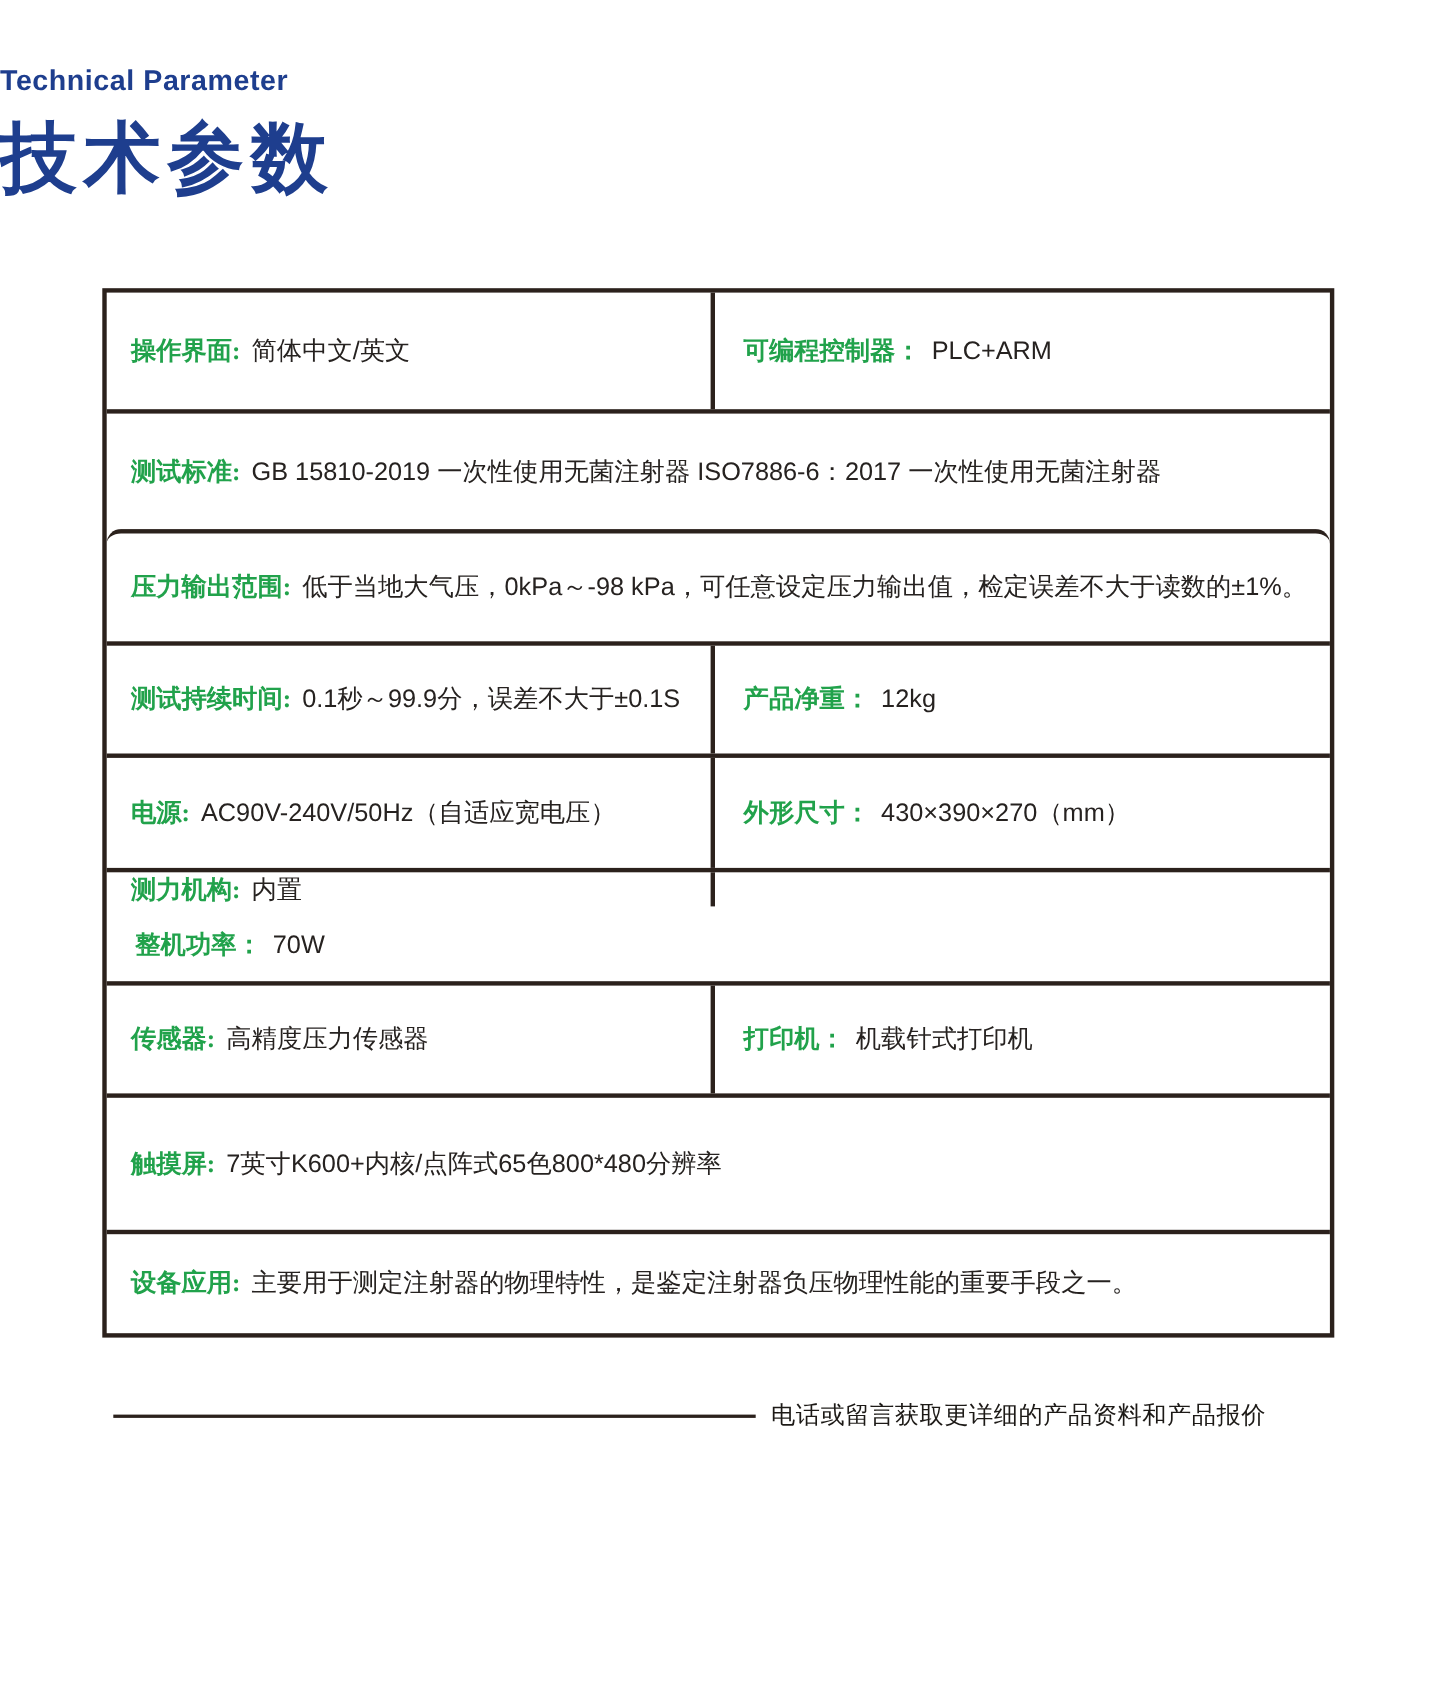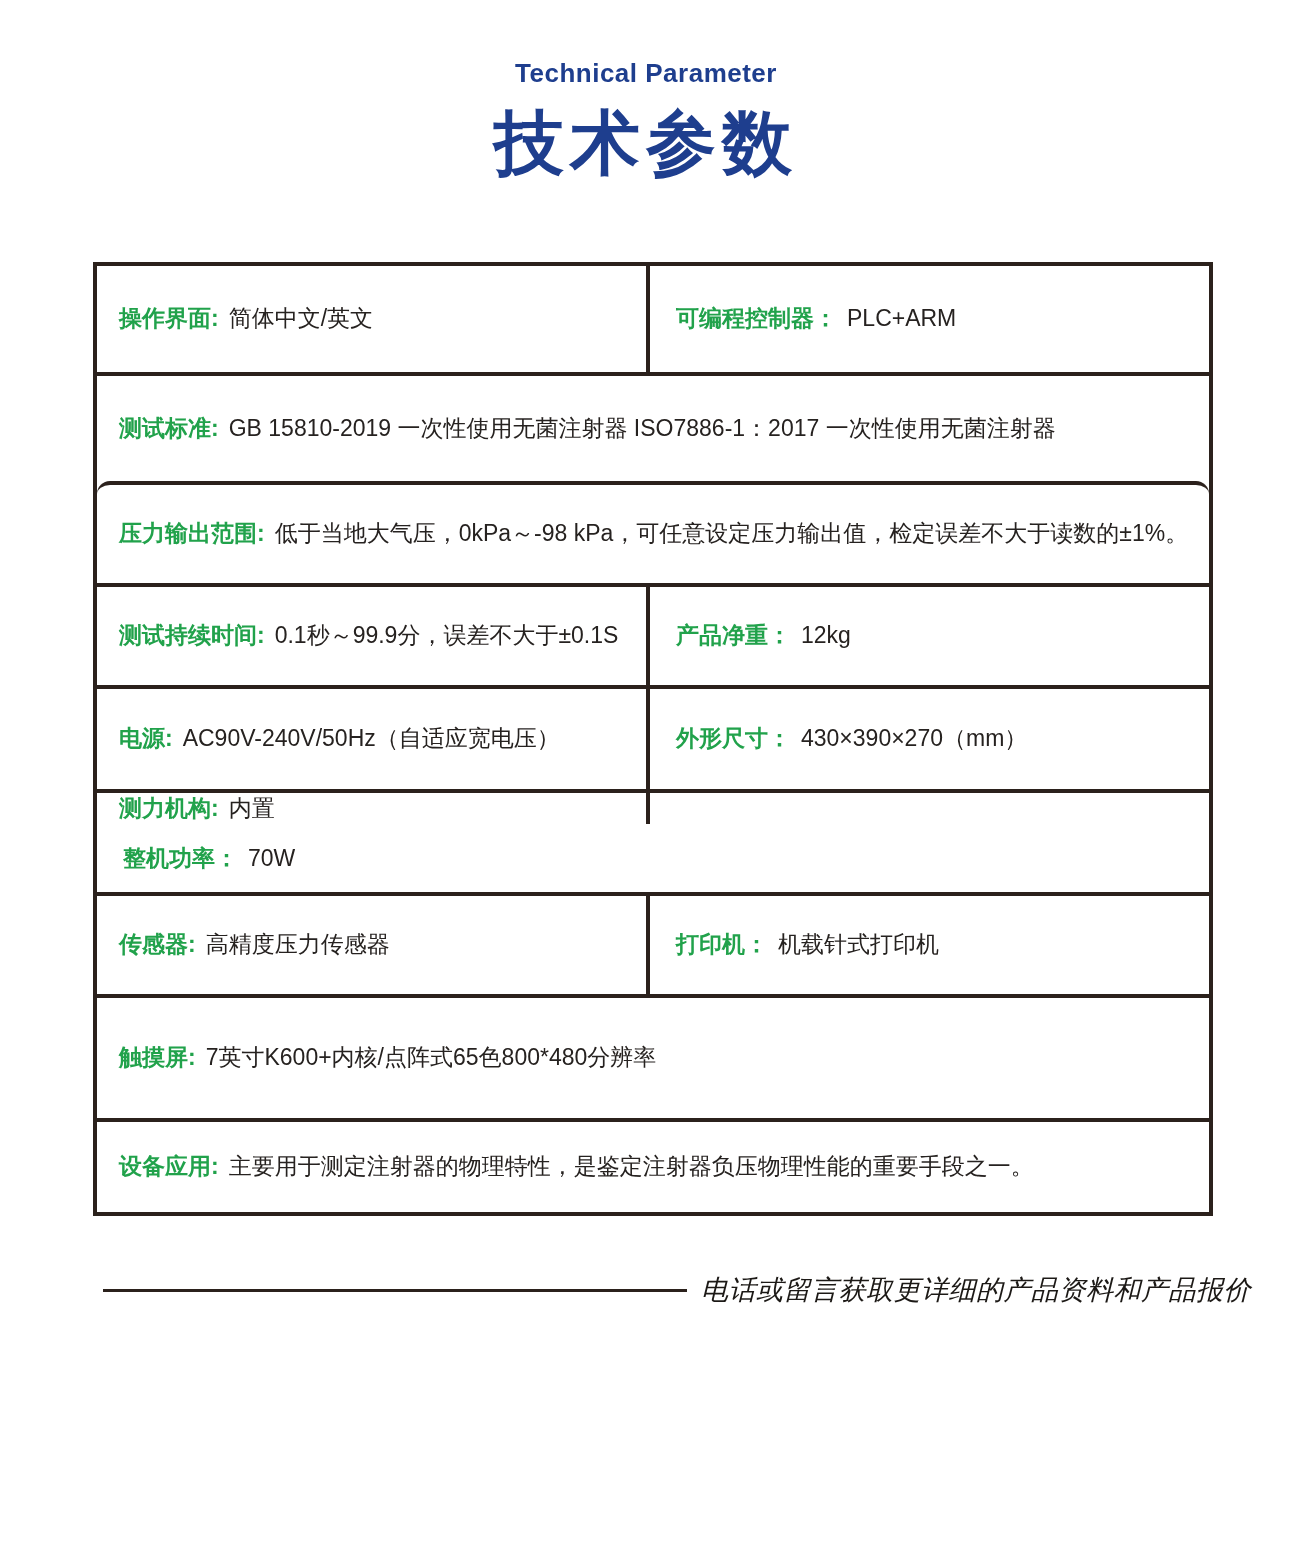--- a/index.html
+++ b/index.html
@@ -9,21 +9,21 @@
     --text-dark:#262220;
   }
   *{margin:0;padding:0;box-sizing:border-box;}
   html,body{background:#ffffff;}
   body{
     width:1300px;height:1548px;position:relative;
     font-family:"Liberation Sans","DejaVu Sans",sans-serif;
     overflow:hidden;
   }
   
-  .header{position:absolute;top:58px;left:0;width:1292px;text-align:center;}
+  .header{position:absolute;top:58px;left:0;width:1292px;text-align:left;}
   .subtitle{
     color:var(--accent-blue,#1e3e8e);
     font-size:26px;font-weight:700;letter-spacing:0.5px;
   }
   .title{
     margin-top:8px;
     color:var(--accent-blue,#1e3e8e);
     font-size:70px;font-weight:700;letter-spacing:6px;
   }
   
@@ -48,35 +48,36 @@
     padding-left:22px;padding-right:16px;
     font-size:23px;line-height:1.35;
   }
   .cell.full{width:100%;}
   .cell.left{width:553px;border-right:4px solid var(--border-dark,#2b211c);}
   .cell.right{flex:1;padding-left:26px;}
   .label{
     color:var(--label-green,#21a24b);
     font-weight:700;white-space:nowrap;
     margin-right:10px;
+    font-family:Liberation Serif, serif;
   }
   .value{color:var(--text-dark,#262220);font-weight:400;}
   
   .footer{
     position:absolute;left:103px;top:1272px;width:1140px;
     display:flex;align-items:center;
   }
   .footer-line{
     width:584px;height:3px;flex:none;
     background:var(--border-dark,#2b211c);
     margin-right:14px;
   }
   .footer-note{
-    font-size:27px;color:#1c1916;font-weight:400;
-    letter-spacing:0.5px;white-space:nowrap;font-style:italic;
+    font-size:22px;color:#1c1916;font-weight:400;
+    letter-spacing:0.5px;white-space:nowrap;
   }
 </style>
 </head>
 <body>
 
 <div class="header">
   <div class="subtitle">Technical Parameter</div>
   <div class="title">技术参数</div>
 </div>
 
@@ -89,21 +90,21 @@
     </div>
     <div class="cell right">
       <span class="label">可编程控制器：</span>
       <span class="value">PLC+ARM</span>
     </div>
   </div>
 
   <div class="row">
     <div class="cell full">
       <span class="label">测试标准:</span>
-      <span class="value">GB 15810-2019 一次性使用无菌注射器 ISO7886-1：2017 一次性使用无菌注射器</span>
+      <span class="value">GB 15810-2019 一次性使用无菌注射器 ISO7886-6：2017 一次性使用无菌注射器</span>
     </div>
   </div>
 
   <div class="row">
     <div class="cell full">
       <span class="label">压力输出范围:</span>
       <span class="value">低于当地大气压，0kPa～-98 kPa，可任意设定压力输出值，检定误差不大于读数的±1%。</span>
     </div>
   </div>
 

